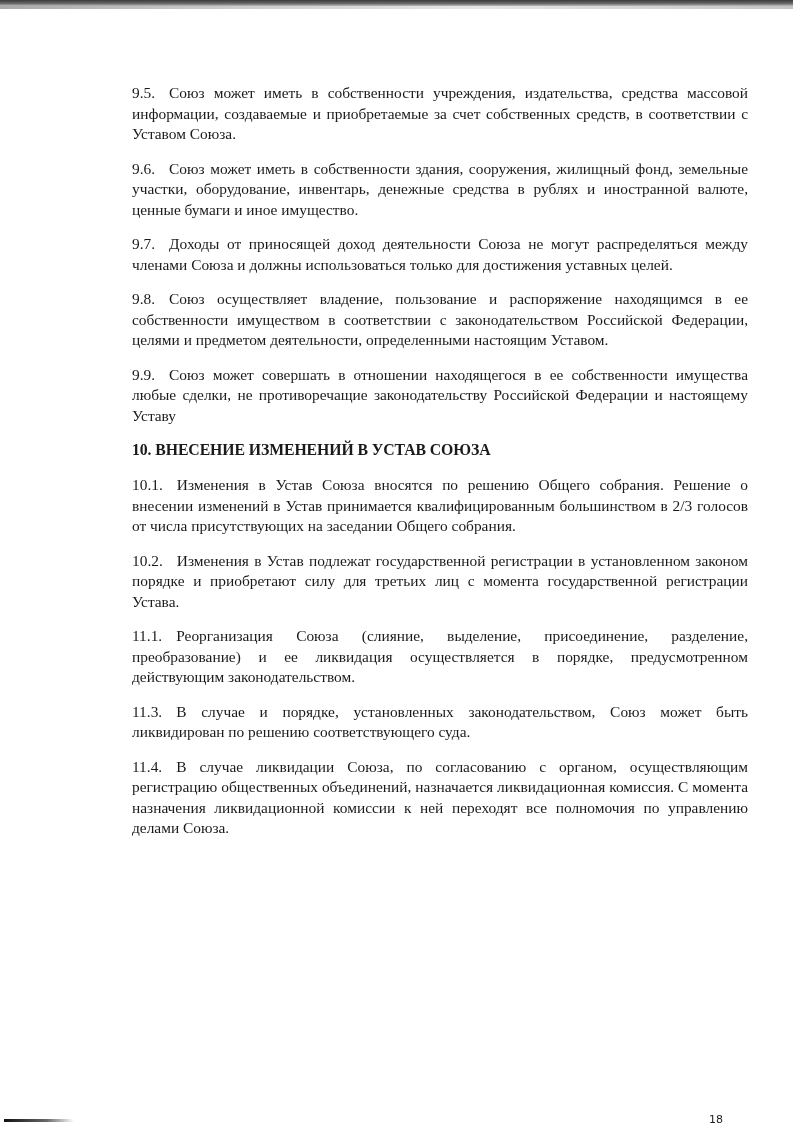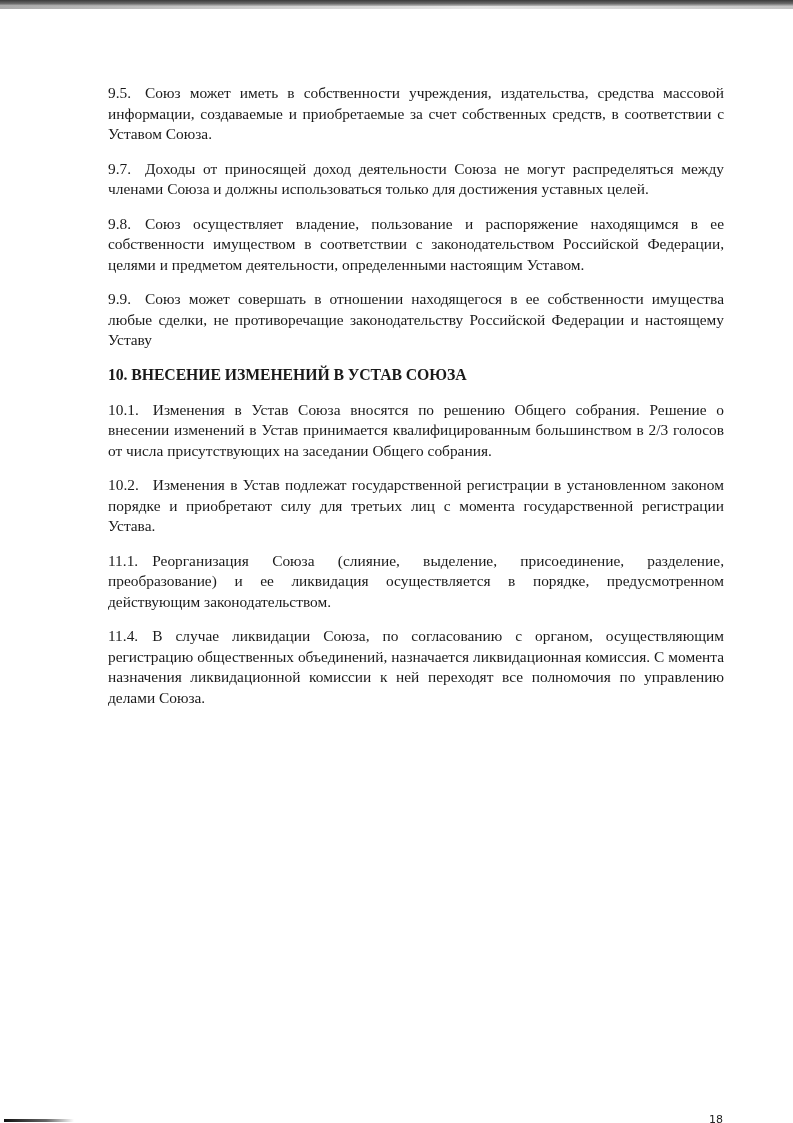--- a/index.html
+++ b/index.html
@@ -16,21 +16,21 @@
     .scan-top::after {
       content: ""; position: absolute; left: 0; top: 6px; width: 793px; height: 3px;
       background: linear-gradient(90deg, #555 0%, #999 30%, #ccc 60%, #888 100%);
       opacity: 0.5;
     }
     .scan-bottom {
       position: absolute; left: 4px; top: 1119px; width: 70px; height: 3px;
       background: linear-gradient(90deg, #111 0%, #666 60%, rgba(255,255,255,0) 100%);
     }
     .content {
-      position: absolute; left: 108px; top: 83px; width: 616px;
+      position: absolute; left: 132px; top: 83px; width: 616px;
     }
     .para {
       font-size: 15.4px; line-height: 20.5px; text-align: justify;
       margin: 0 0 14px 0;
     }
     .para .num { display: inline-block; margin-right: 14px; }
     .heading {
       font-weight: bold; font-size: 15.8px; line-height: 20px;
       margin: 5px 0 15px 0; letter-spacing: -0.1px;
     }
@@ -41,26 +41,28 @@
   </style>
 </head>
 <body>
 
 <div class="scan-top"></div>
 <div class="scan-bottom"></div>
 
 <div class="content">
 
   <p class="para"><span class="num">9.5.</span><span>Союз может иметь в собственности учреждения, издательства, средства массовой информации, создаваемые и приобретаемые за счет собственных средств, в соответствии с Уставом Союза.</span></p>
+  <p class="para"><span class="num">9.6.</span><span>Союз может иметь в собственности здания, сооружения, жилищный фонд, земельные участки, оборудование, инвентарь, денежные средства в рублях и иностранной валюте, ценные бумаги и иное имущество.</span></p>
   <p class="para"><span class="num">9.7.</span><span>Доходы от приносящей доход деятельности Союза не могут распределяться между членами Союза и должны использоваться только для достижения уставных целей.</span></p>
   <p class="para"><span class="num">9.8.</span><span>Союз осуществляет владение, пользование и распоряжение находящимся в ее собственности имуществом в соответствии с законодательством Российской Федерации, целями и предметом деятельности, определенными настоящим Уставом.</span></p>
   <p class="para"><span class="num">9.9.</span><span>Союз может совершать в отношении находящегося в ее собственности имущества любые сделки, не противоречащие законодательству Российской Федерации и настоящему Уставу</span></p>
 
   <h2 class="heading">10. ВНЕСЕНИЕ ИЗМЕНЕНИЙ В УСТАВ СОЮЗА</h2>
   <p class="para"><span class="num">10.1.</span><span>Изменения в Устав Союза вносятся по решению Общего собрания. Решение о внесении изменений в Устав принимается квалифицированным большинством в 2/3 голосов от числа присутствующих на заседании Общего собрания.</span></p>
   <p class="para"><span class="num">10.2.</span><span>Изменения в Устав подлежат государственной регистрации в установленном законом порядке и приобретают силу для третьих лиц с момента государственной регистрации Устава.</span></p>
 
   <p class="para"><span class="num">11.1.</span><span>Реорганизация Союза (слияние, выделение, присоединение, разделение, преобразование) и ее ликвидация осуществляется в порядке, предусмотренном действующим законодательством.</span></p>
+  <p class="para"><span class="num">11.3.</span><span>В случае и порядке, установленных законодательством, Союз может быть ликвидирован по решению соответствующего суда.</span></p>
   <p class="para"><span class="num">11.4.</span><span>В случае ликвидации Союза, по согласованию с органом, осуществляющим регистрацию общественных объединений, назначается ликвидационная комиссия. С момента назначения ликвидационной комиссии к ней переходят все полномочия по управлению делами Союза.</span></p>
 
 </div>
 
 <div class="page-number">18</div>
 
 </body></html>

